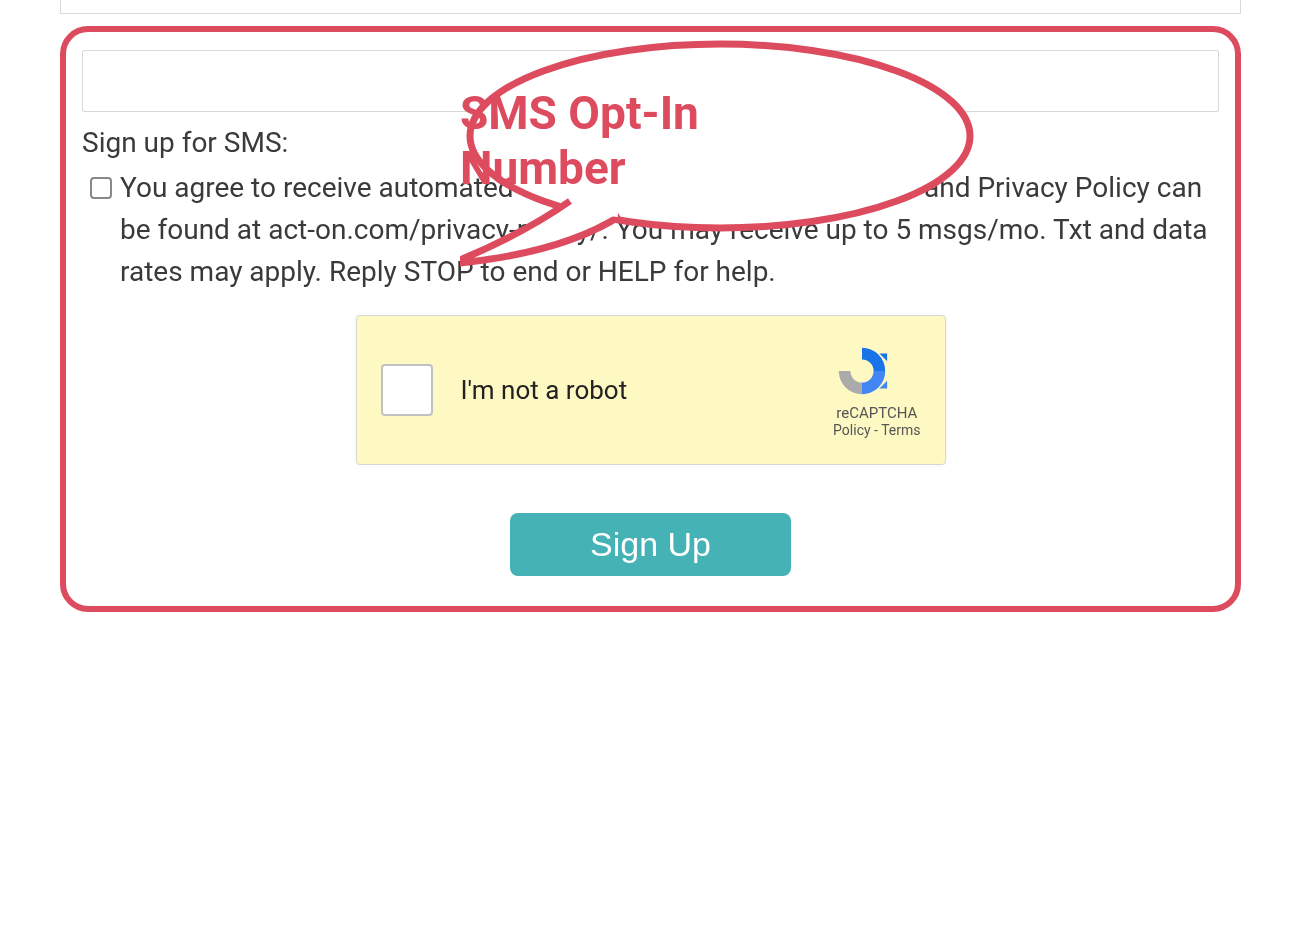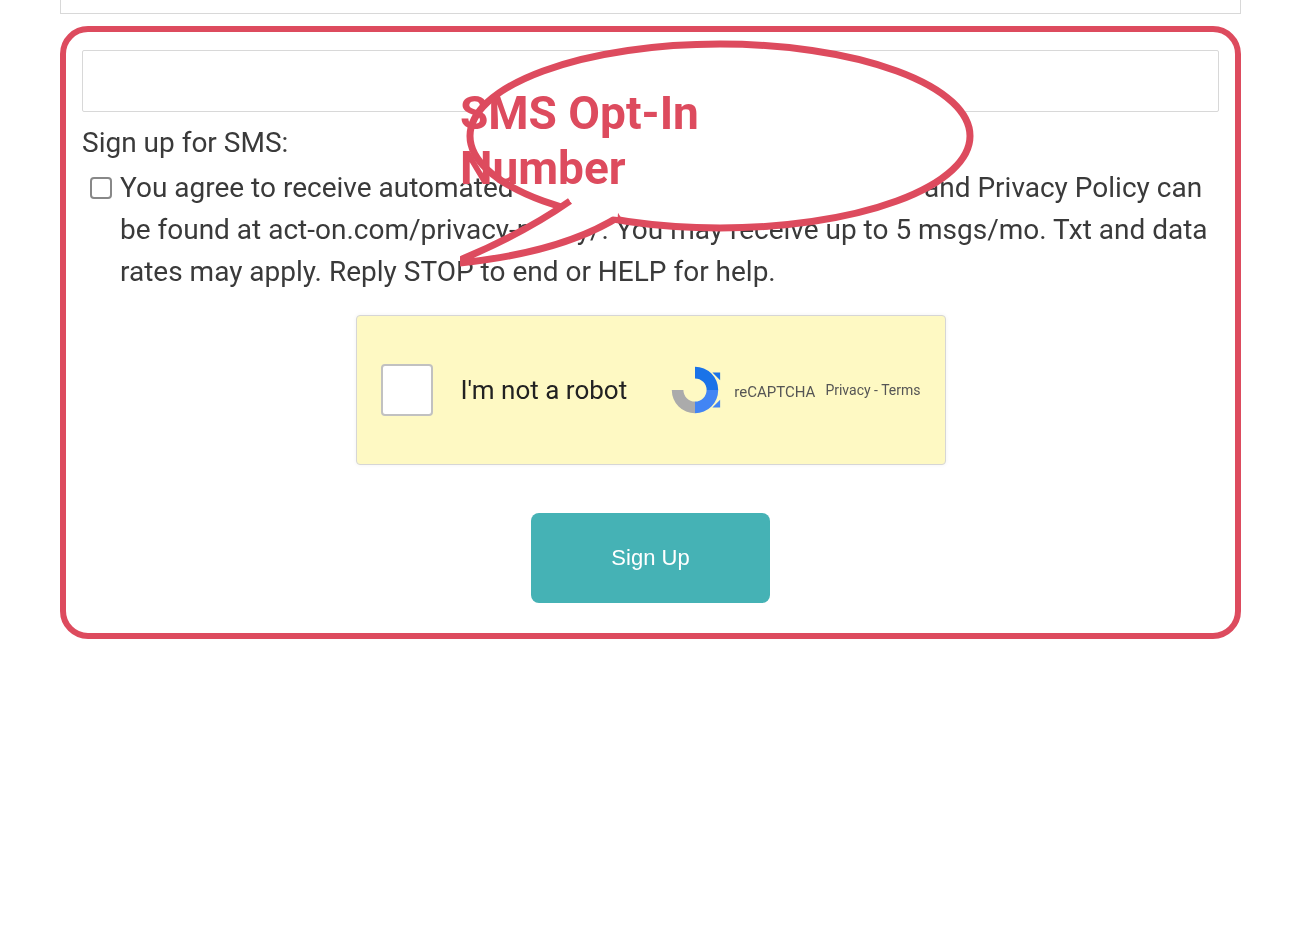--- a/index.html
+++ b/index.html
@@ -106,23 +106,22 @@
       background: #fff;
       cursor: pointer;
     }
     .recaptcha-text {
       font-size: 26px;
       color: #222;
     }
     .recaptcha-right {
       text-align: center;
       display: flex;
-      flex-direction: row;
-      align-items: center;
-      gap: 10px;
+      flex-direction: column;
+      gap: 0;
     }
     .recaptcha-logo {
       width: 58px;
       height: 58px;
     }
     .recaptcha-brand {
       font-size: 15px;
       color: #555;
       margin-top: 4px;
     }
@@ -131,24 +130,24 @@
       color: #555;
     }
     .signup-button-wrap {
       display: flex;
       justify-content: center;
       margin-top: 48px;
     }
     .signup-button {
       background: #45b2b5;
       color: #ffffff;
-      font-size: 22px;
+      font-size: 34px;
       border: none;
       border-radius: 8px;
-      padding: 32px 80px;
+      padding: 12px 80px;
       cursor: pointer;
       font-weight: 400;
     }
     .callout {
       position: absolute;
       top: 36px;
       left: 460px;
       z-index: 10;
       pointer-events: none;
     }
@@ -205,21 +204,21 @@
         </div>
         <div class="recaptcha-right">
           <svg class="recaptcha-logo" viewBox="0 0 60 60">
             <path d="M 30 6 A 24 24 0 0 1 54 30 L 42 30 A 12 12 0 0 0 30 18 Z" fill="#1a73e8"></path>
             <path d="M 54 30 A 24 24 0 0 1 30 54 L 30 42 A 12 12 0 0 0 42 30 Z" fill="#4285f4"></path>
             <path d="M 30 54 A 24 24 0 0 1 6 30 L 18 30 A 12 12 0 0 0 30 42 Z" fill="#ababab"></path>
             <polygon points="48,12 56,12 56,20" fill="#1a73e8"></polygon>
             <polygon points="48,48 56,48 56,40" fill="#4285f4"></polygon>
           </svg>
           <div class="recaptcha-brand">reCAPTCHA</div>
-          <div class="recaptcha-links">Privacy  -  Terms</div>
+          <div class="recaptcha-links">Policy  -  Terms</div>
         </div>
       </div>
     </div>
 
     <div class="signup-button-wrap">
       <button class="signup-button">Sign Up</button>
     </div>
 
   </div>
 

